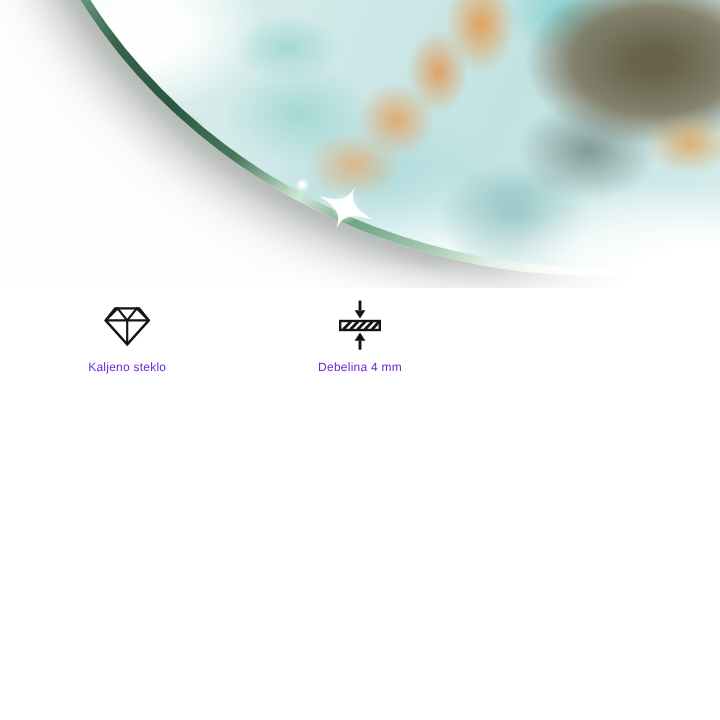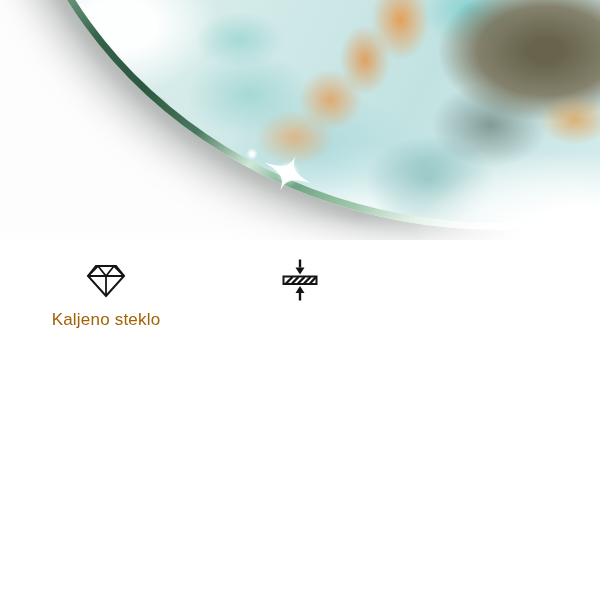--- a/index.html
+++ b/index.html
@@ -60,21 +60,21 @@
   .title span { display:block; }
   .desc { margin:0 0 0 42px; font-size:12.5px; line-height:26.5px; color:#3b3b3b; }
   .desc span { display:block; white-space:nowrap; }
 
   
   .features {
     margin:8px 9px 0 9px; display:grid; grid-template-columns:repeat(3,194px); row-gap:16px;
   }
   .feature { text-align:center; }
   .ficon { height:48px; display:flex; align-items:center; justify-content:center; }
-  .flabel { margin-top:6px; font-size:17px; color:#a16207; letter-spacing:.2px; }
+  .flabel { margin-top:6px; font-size:10px; color:#6d28d9; letter-spacing:.2px; }
   .ficon svg { display:block; }
   .uhd-box {
     width:40px; height:40px; border:2.5px solid #141414; border-radius:4px;
     display:flex; flex-direction:column; align-items:center; justify-content:center; color:#111;
   }
   .uhd-top { font-size:10px; font-weight:700; line-height:11px; }
   .uhd-hd  { font-size:15px; font-weight:800; line-height:16px; letter-spacing:.3px; }
 </style>
 </head>
 <body>
@@ -166,16 +166,17 @@
           <line x1="16" y1="27.5" x2="22.5" y2="21" stroke-width="2.4"></line>
           <line x1="22" y1="27.5" x2="28.5" y2="21" stroke-width="2.4"></line>
           <line x1="28" y1="27.5" x2="34.5" y2="21" stroke-width="2.4"></line>
           <line x1="34" y1="27.5" x2="40" y2="21" stroke-width="2.4"></line>
           <line x1="24" y1="3.5" x2="24" y2="11.5" stroke-width="2.4"></line>
           <polygon points="24,18.5 19.5,11.5 28.5,11.5" fill="#141414" stroke="none"></polygon>
           <line x1="24" y1="44.5" x2="24" y2="36.5" stroke-width="2.4"></line>
           <polygon points="24,30 19.5,37 28.5,37" fill="#141414" stroke="none"></polygon>
         </svg>
       </div>
+      <div class="flabel">Debelina 4 mm</div>
     </div>
 
   </div>
 </div>
 
 </body></html>

